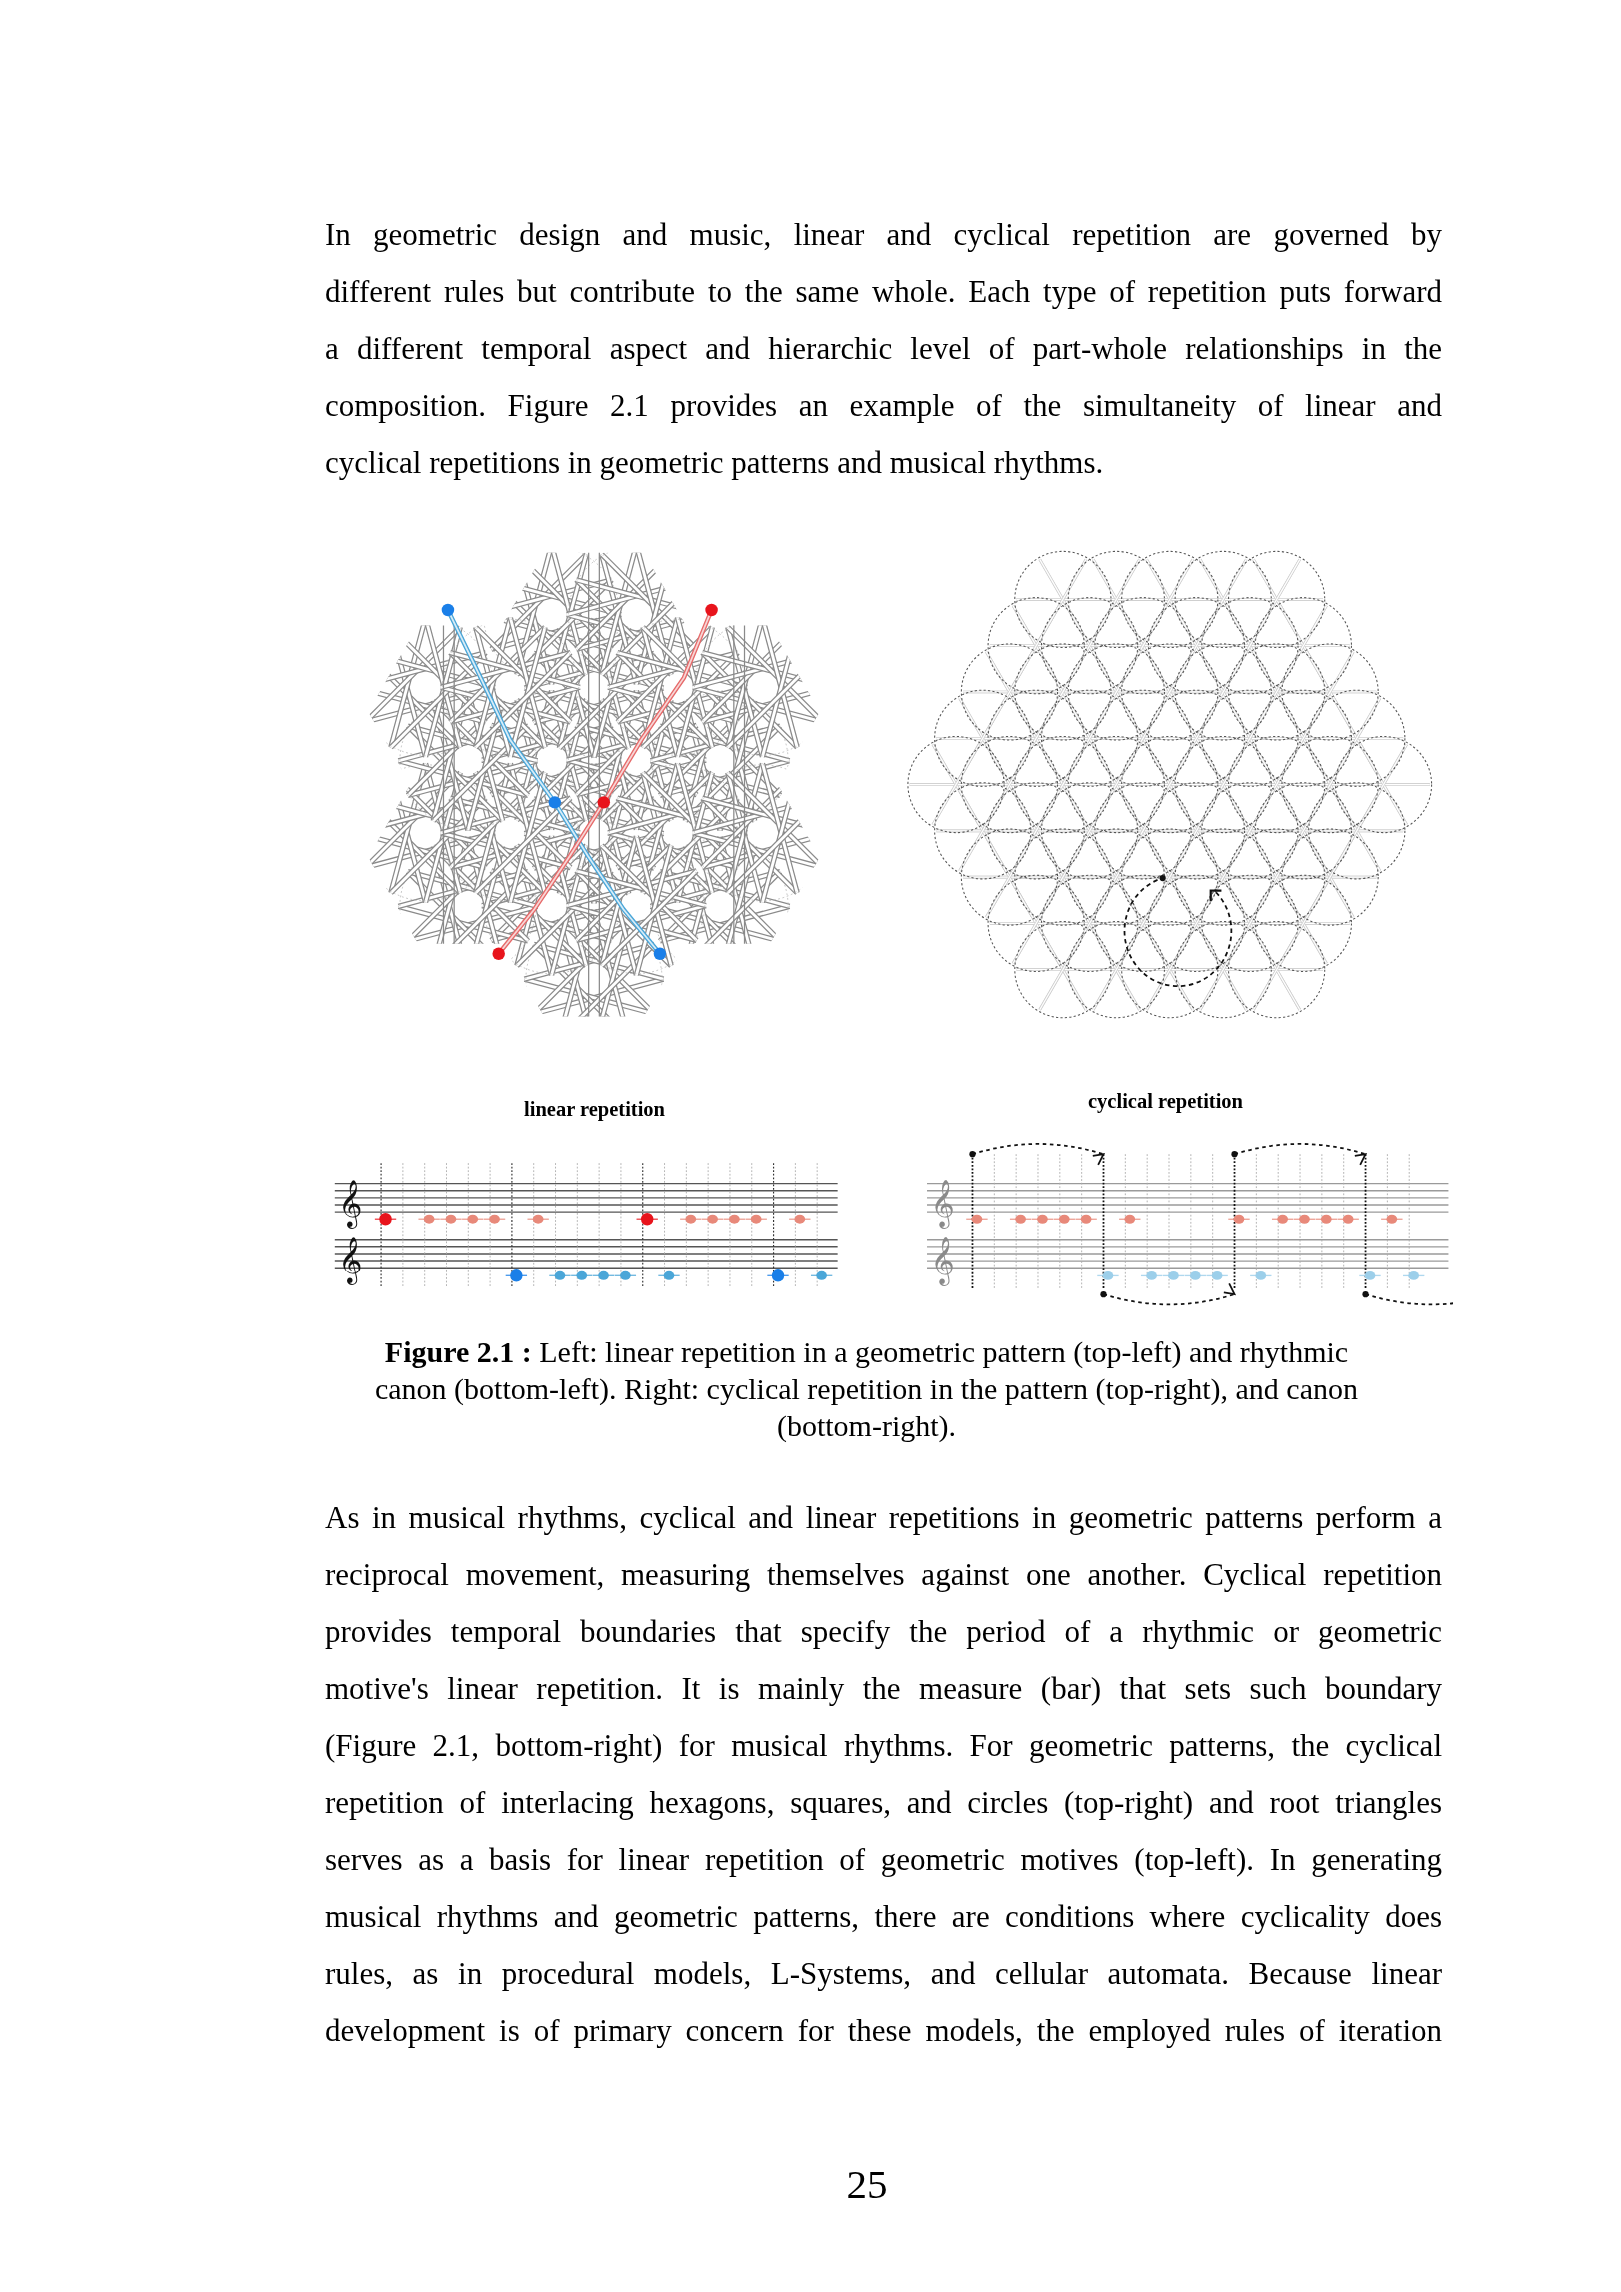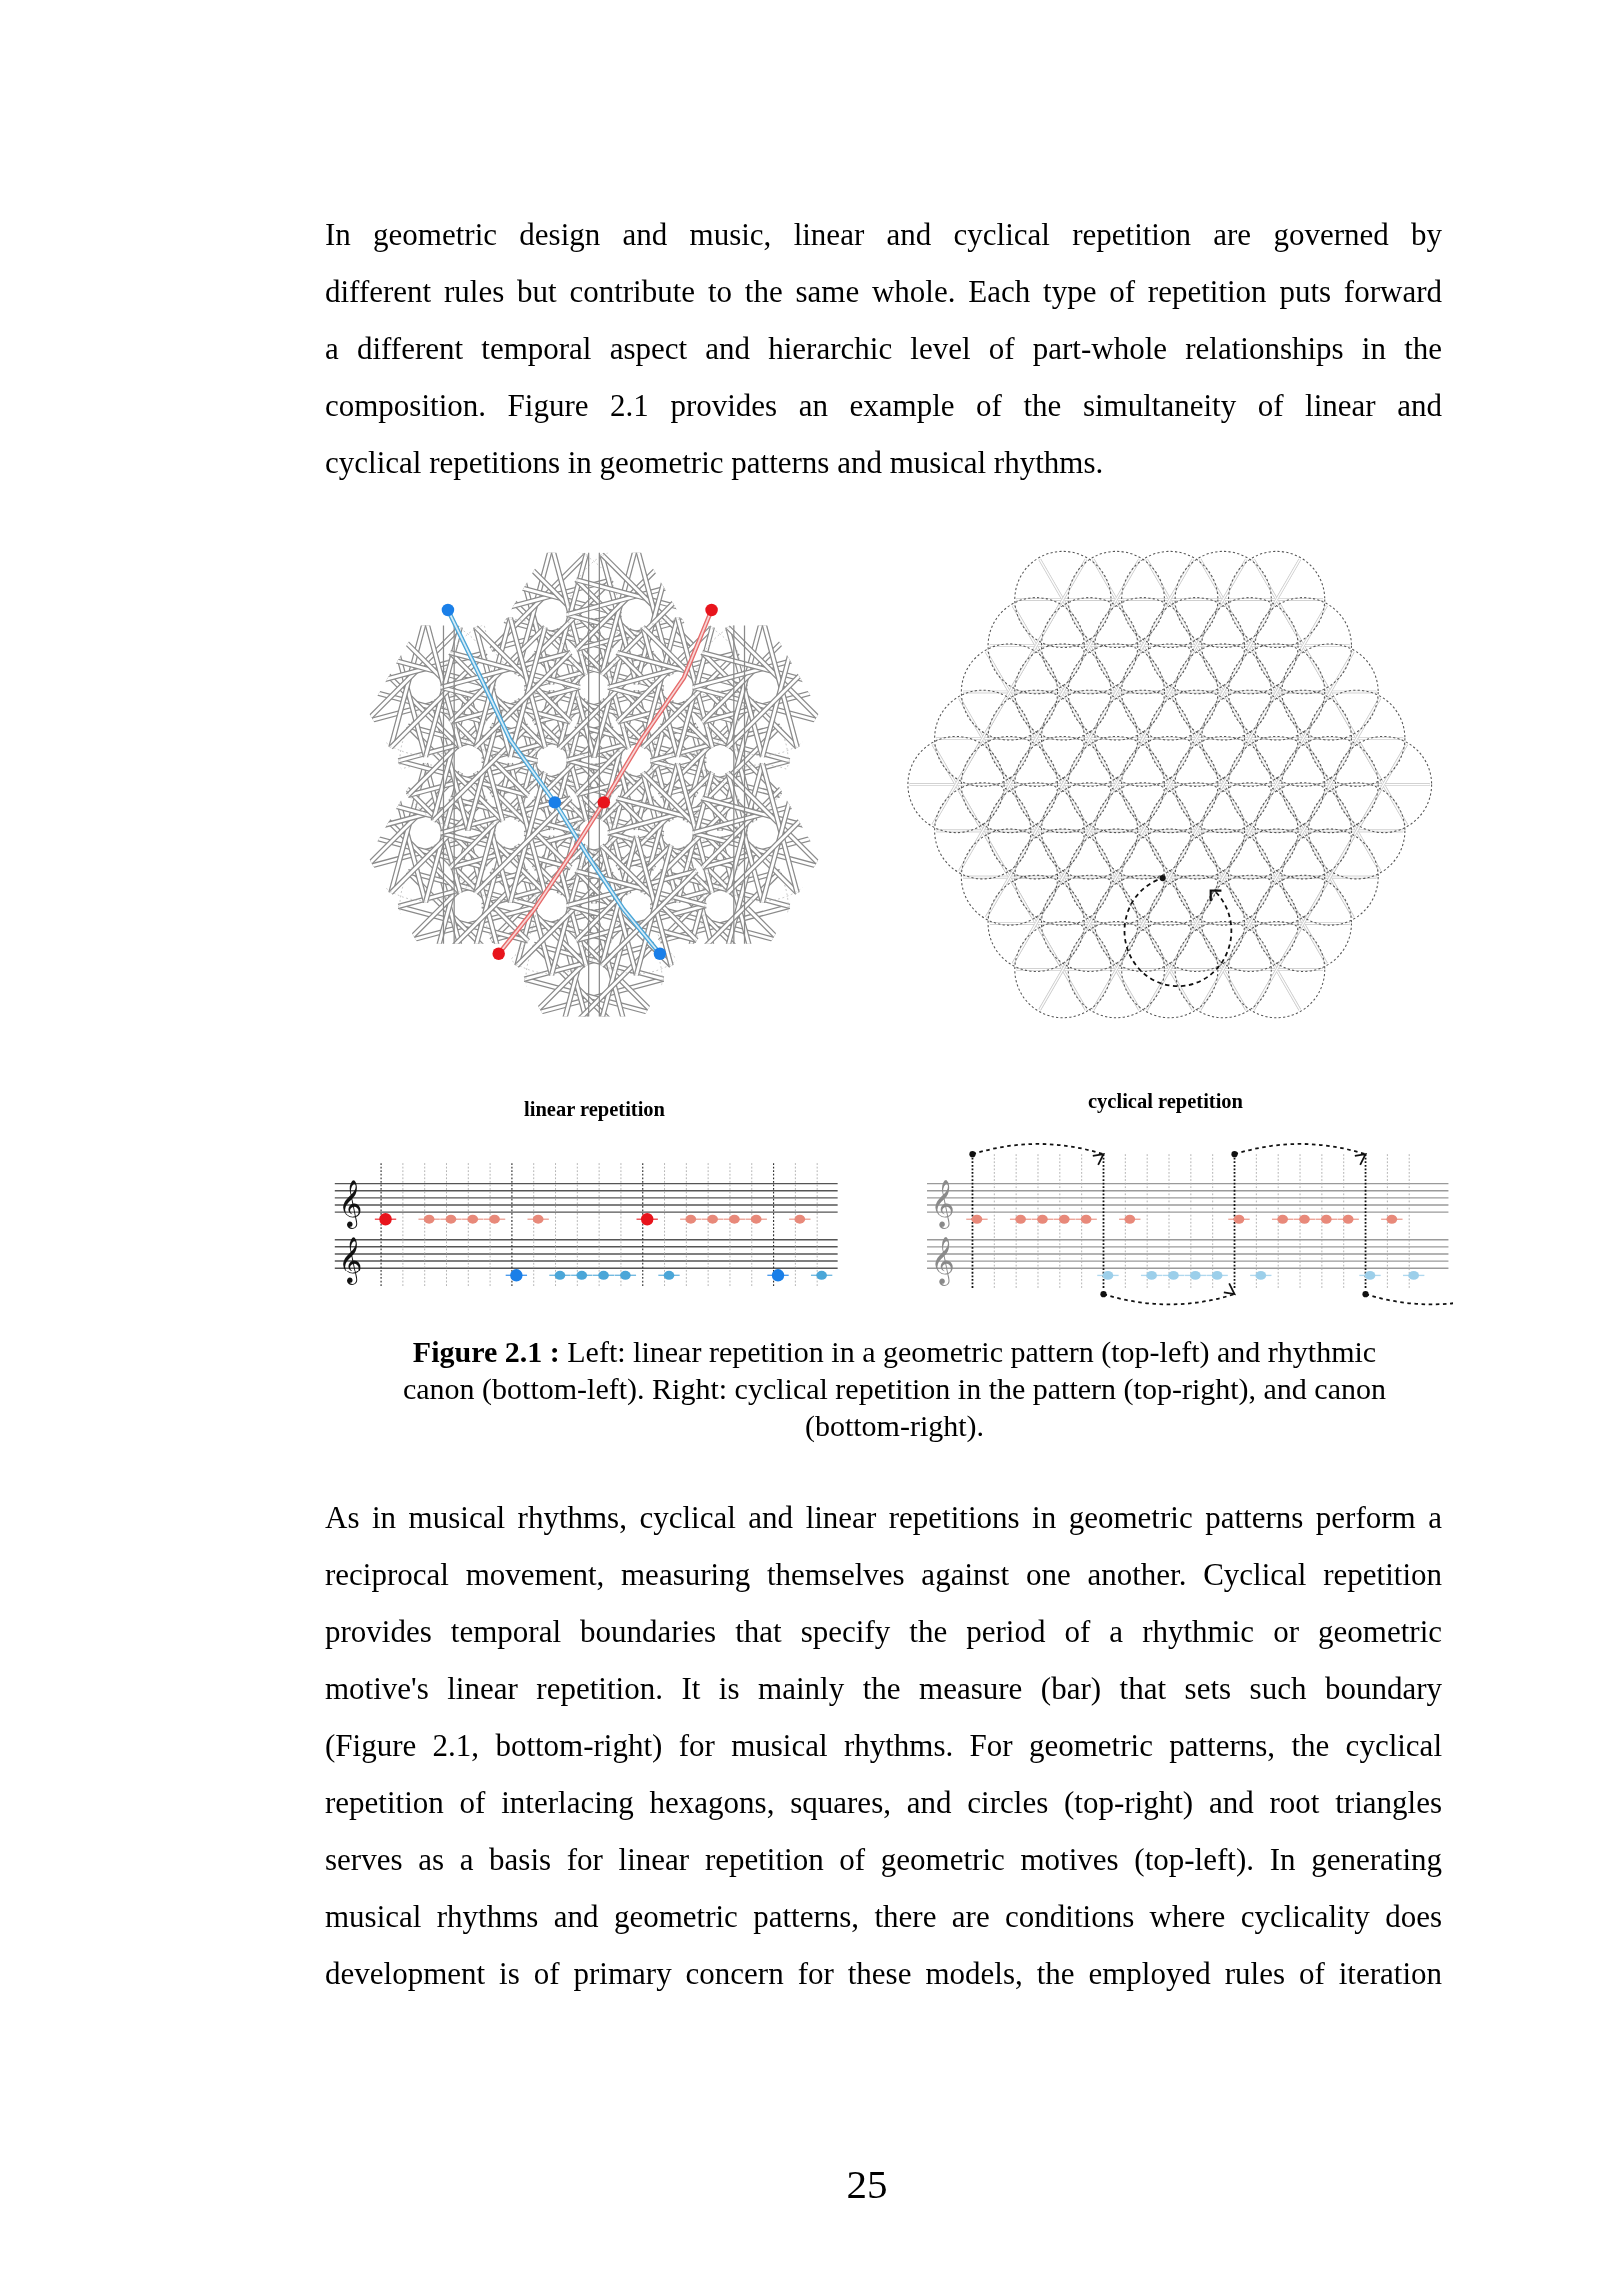--- a/index.html
+++ b/index.html
@@ -10,21 +10,21 @@
   #p1 { top: 190px; }
   #p2 { top: 1473px; }
   .fig-svg { position: absolute; }
   #fig-left { left: 309px; top: 486px; }
   #fig-right { left: 891px; top: 486px; }
   .fig-label { position: absolute; font-family: "Liberation Serif", serif; font-weight: bold; font-size: 20.5px; text-align: center; width: 267px; }
   #label-left { left: 461px; top: 1098px; }
   #label-right { left: 1032px; top: 1090px; }
   #staff-left { left: 321px; top: 1132px; }
   #staff-right { left: 918px; top: 1123px; }
-  .caption { position: absolute; left: 342px; width: 1105px; top: 1333px; font-size: 30px; line-height: 37px; text-align: center; }
+  .caption { position: absolute; left: 314px; width: 1105px; top: 1333px; font-size: 30px; line-height: 37px; text-align: center; }
   .caption b { font-weight: bold; }
   .page-number { position: absolute; left: 820px; width: 94px; top: 2160px; font-size: 41px; text-align: center; }
 </style>
 </head>
 <body>
 
 <div id="p1" class="para">
   <span class="line">In geometric design and music, linear and cyclical repetition are governed by</span>
   <span class="line">different rules but contribute to the same whole. Each type of repetition puts forward</span>
   <span class="line">a different temporal aspect and hierarchic level of part-whole relationships in the</span>
@@ -1562,17 +1562,18 @@
 
 <div id="p2" class="para">
   <span class="line">As in musical rhythms, cyclical and linear repetitions in geometric patterns perform a</span>
   <span class="line">reciprocal movement, measuring themselves against one another. Cyclical repetition</span>
   <span class="line">provides temporal boundaries that specify the period of a rhythmic or geometric</span>
   <span class="line">motive's linear repetition. It is mainly the measure (bar) that sets such boundary</span>
   <span class="line">(Figure 2.1, bottom-right) for musical rhythms. For geometric patterns, the cyclical</span>
   <span class="line">repetition of interlacing hexagons, squares, and circles (top-right) and root triangles</span>
   <span class="line">serves as a basis for linear repetition of geometric motives (top-left). In generating</span>
   <span class="line">musical rhythms and geometric patterns, there are conditions where cyclicality does</span>
+  <span class="line">rules, as in procedural models, L-Systems, and cellular automata. Because linear</span>
   <span class="line last" style="text-align-last: justify;">development is of primary concern for these models, the employed rules of iteration</span>
 </div>
 
 <div class="page-number">25</div>
 
 
 </body></html>

